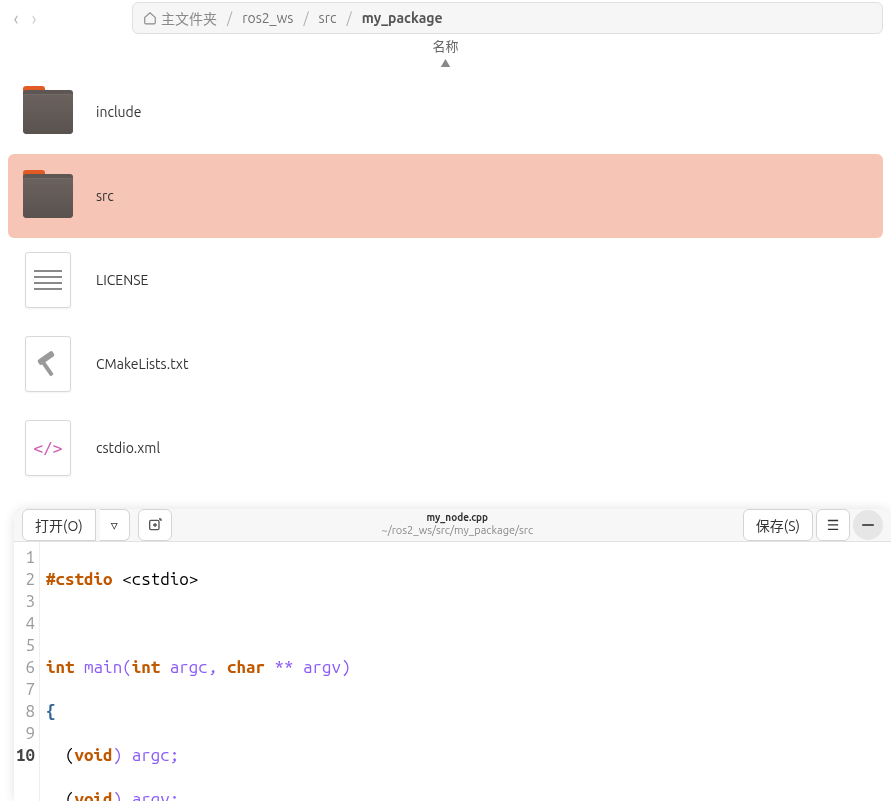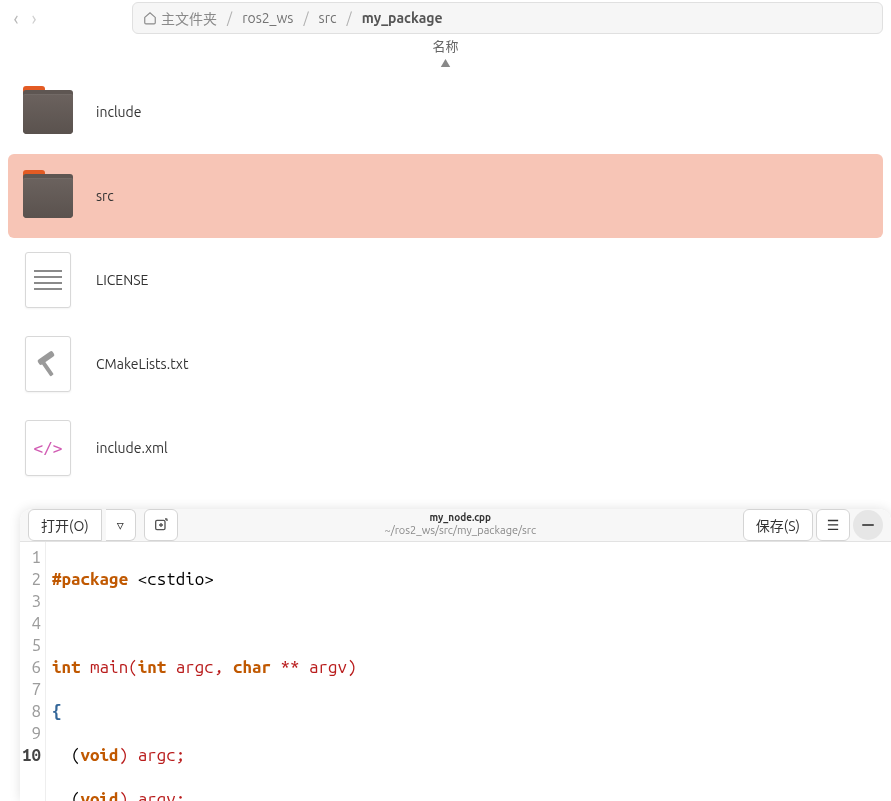--- a/index.html
+++ b/index.html
@@ -152,21 +152,21 @@
       font-family: monospace;
       font-size: 16px;
       color: #d15cb3;
       font-weight: 500;
     }
     .file-name { color: #333; font-size: 14px; }
 
     
     .editor-window {
       position: absolute;
-      left: 20px;
+      left: 14px;
       right: 0;
       bottom: 0;
       height: 292px;
       background: #fff;
       border-radius: 12px 12px 0 0;
       box-shadow: 0 0 12px rgba(0,0,0,0.12);
       overflow: hidden;
       display: flex;
       flex-direction: column;
     }
@@ -231,21 +231,21 @@
     .gutter .ln.current { font-weight: 700; color: #444; }
     .code {
       padding: 4px 6px;
       white-space: pre;
     }
     .code-line { height: 22px; }
     .kw { color: #c05800; font-weight: 700; }  
     .hdr { color: #000000; font-weight: 400; } 
     .brace { color: #336699; font-weight: 700; }
     .kw-type { color: #c05800; font-weight: 700; }
-    .pn { color: #b91c1c; }
+    .pn { color: #8b5cf6; }
   </style>
 </head>
 <body>
 
 <div class="topbar">
   <div class="nav-arrows">
     <span class="nav-arrow">‹</span>
     <span class="nav-arrow" style="color:#d0d0d0;">›</span>
   </div>
   <div class="breadcrumb-bar">
@@ -310,21 +310,21 @@
     </div>
     <span class="file-name">CMakeLists.txt</span>
   </div>
 
   <div class="file-row">
     <div class="file-icon-cell">
       <div class="doc-icon">
           <span class="doc-xml">&lt;/&gt;</span>
         </div>
     </div>
-    <span class="file-name">include.xml</span>
+    <span class="file-name">cstdio.xml</span>
   </div>
 
 </div>
 
 <div class="editor-window">
   <div class="editor-header">
     <div class="open-group">
       <div class="btn">
         <span>打开(O)</span>
       </div>
@@ -364,21 +364,21 @@
         <div class="ln">3</div>
         <div class="ln">4</div>
         <div class="ln">5</div>
         <div class="ln">6</div>
         <div class="ln">7</div>
         <div class="ln">8</div>
         <div class="ln">9</div>
         <div class="ln current">10</div>
     </div>
     <div class="code">
-<div class="code-line"><span class="kw">#package</span> <span class="hdr">&lt;cstdio&gt;</span></div>
+<div class="code-line"><span class="kw">#cstdio</span> <span class="hdr">&lt;cstdio&gt;</span></div>
 <div class="code-line"></div>
 <div class="code-line"><span class="kw-type">int</span><span class="pn"> main(</span><span class="kw-type">int</span><span class="pn"> argc, </span><span class="kw-type">char</span><span class="pn"> ** argv)</span></div>
 <div class="code-line"><span class="brace">{</span></div>
 <div class="code-line">  (<span class="kw-type">void</span><span class="pn">) argc;</span></div>
 <div class="code-line">  (<span class="kw-type">void</span><span class="pn">) argv;</span></div>
 
 
 
 
     </div>

